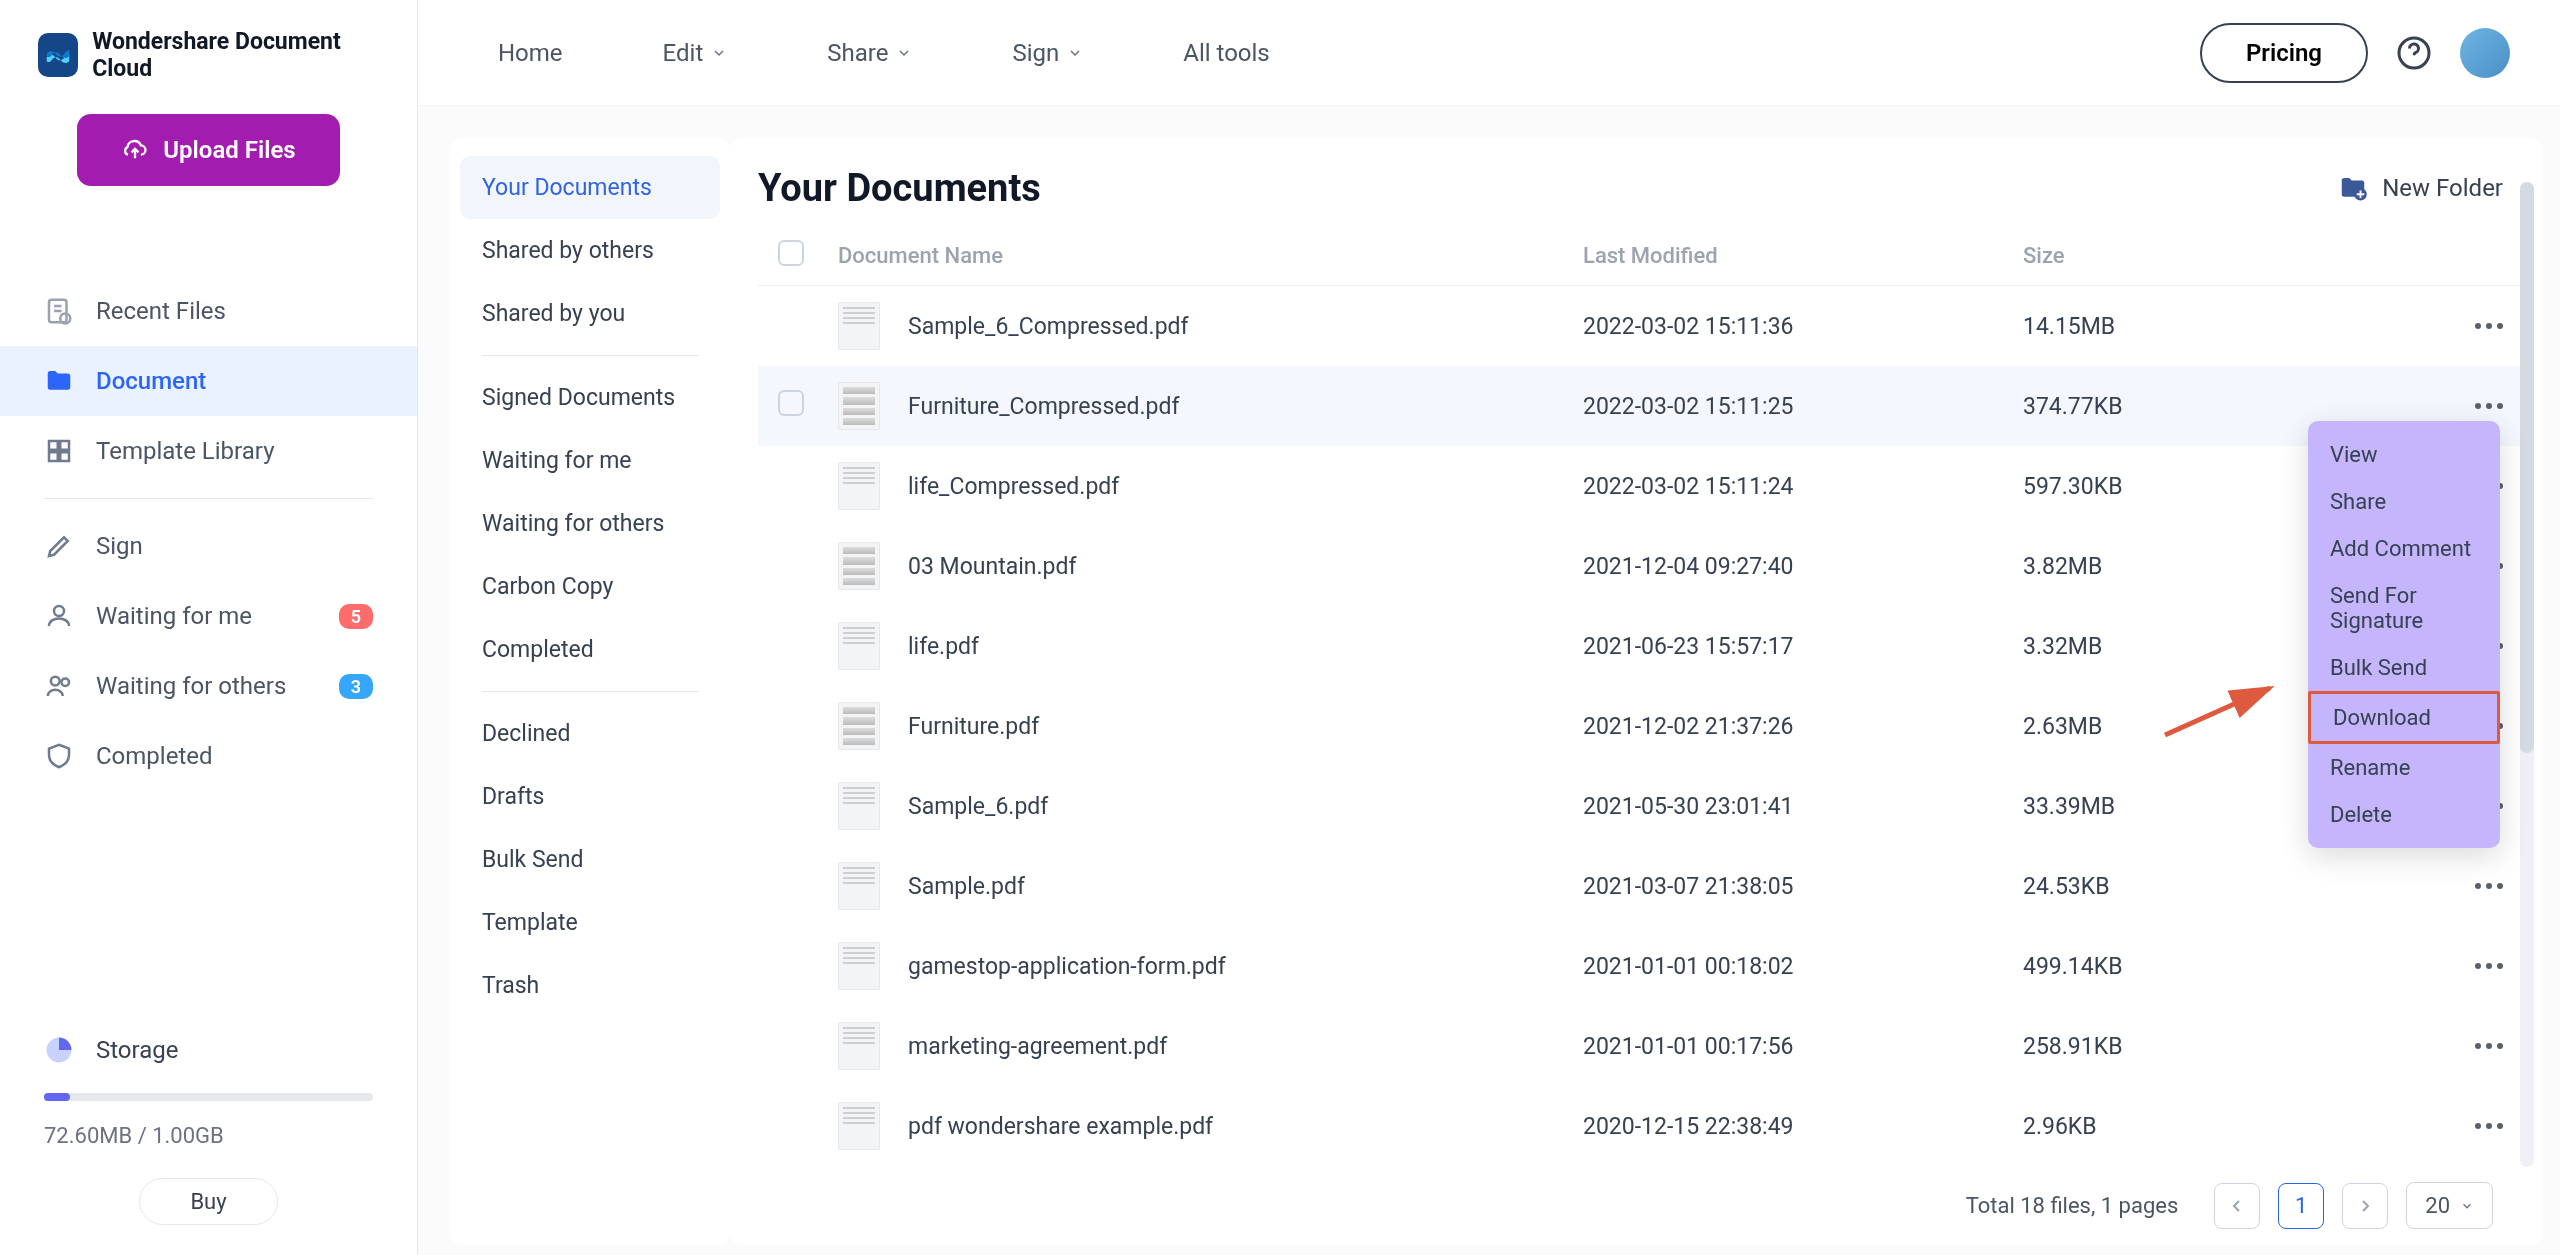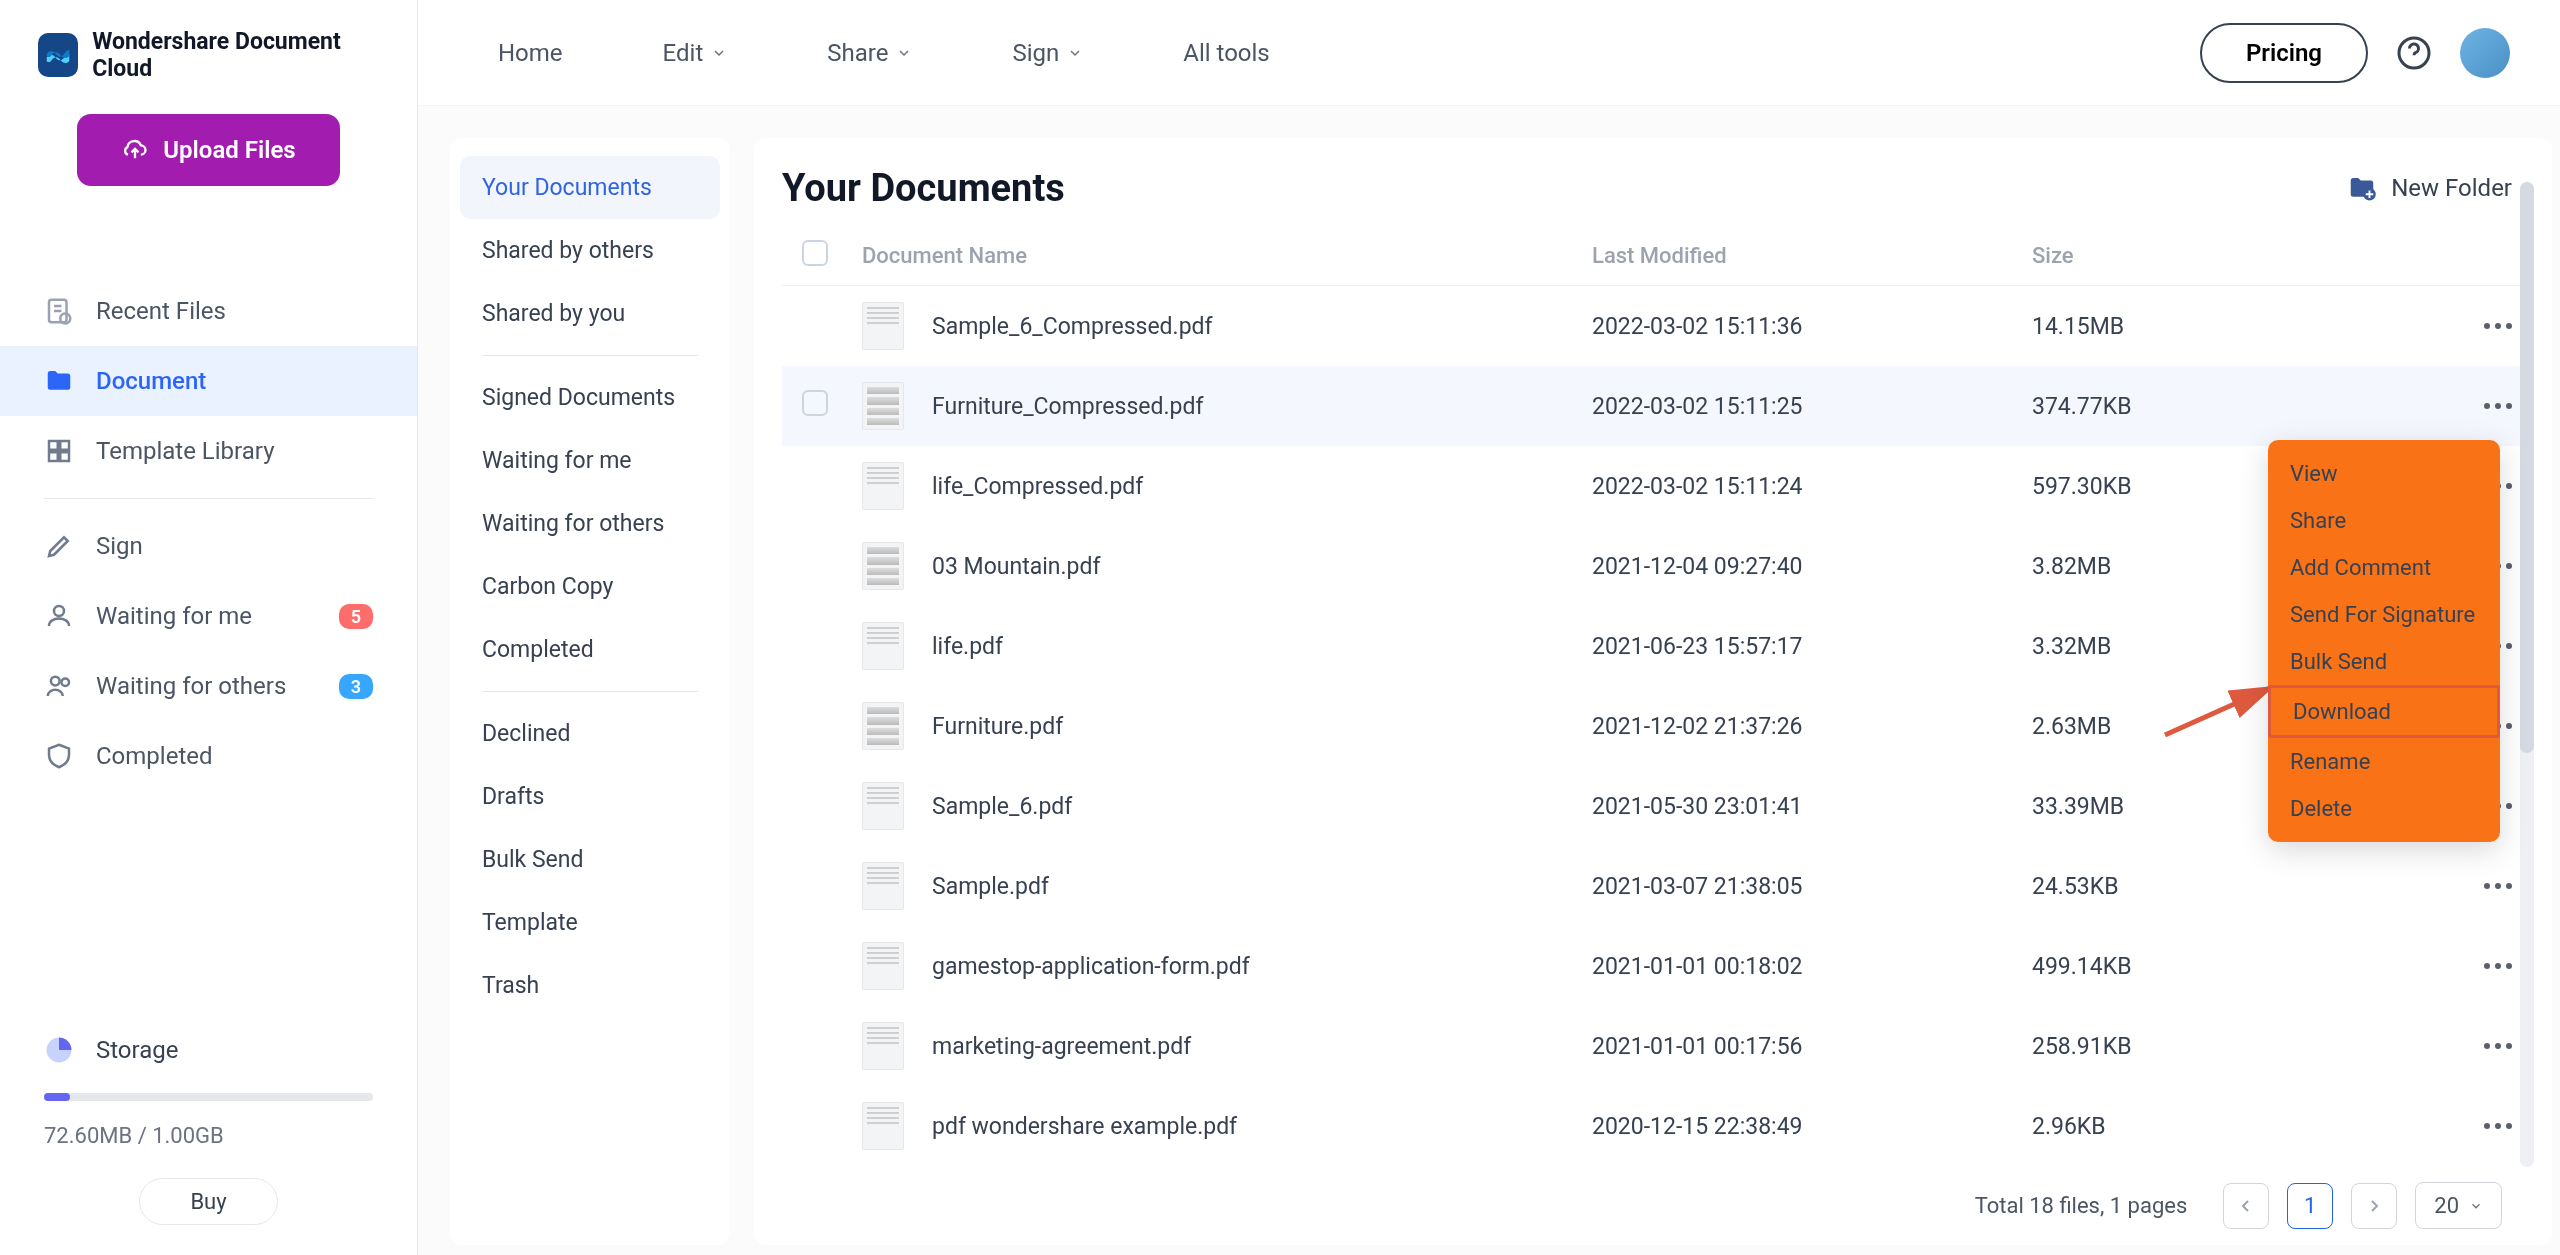--- a/index.html
+++ b/index.html
@@ -28,21 +28,21 @@
 .buy-btn { display: block; margin: 0 auto; background: #fff; border: 1px solid #e5e7eb; border-radius: 24px; padding: 10px 50px; font-size: 22px; color: #374151; cursor: pointer; }
 .main { flex: 1; display: flex; flex-direction: column; background: #fbfbfc; }
 .topbar { background: #fff; height: 106px; display: flex; align-items: center; padding: 0 50px 0 80px; border-bottom: 1px solid #f3f4f6; }
 .topnav { display: flex; gap: 100px; }
 .topnav-item { font-size: 24px; color: #4b5563; cursor: pointer; display: flex; align-items: center; gap: 8px; }
 .topnav-item svg { width: 16px; height: 16px; }
 .topbar-right { margin-left: auto; display: flex; align-items: center; gap: 28px; }
 .pricing-btn { border: 2px solid #374151; border-radius: 30px; padding: 14px 44px; font-size: 24px; font-weight: 600; background: #fff; cursor: pointer; }
 .help-icon { width: 36px; height: 36px; }
 .avatar { width: 50px; height: 50px; border-radius: 50%; background: linear-gradient(135deg, #6eb5e5, #4a8fc4); }
-.content { flex: 1; display: flex; padding: 32px 8px 10px 32px; gap: 24px; min-height: 0; }
+.content { flex: 1; display: flex; padding: 32px 17px 10px 32px; gap: 0; min-height: 0; }
 .subnav { width: 280px; background: #fff; border-radius: 12px; padding: 18px 10px; font-size: 23px; }
 .subnav-item { padding: 18px 22px; color: #374151; cursor: pointer; border-radius: 10px; }
 .subnav-item.active { background: #f2f5fb; color: #3164e0; }
 .subnav-divider { height: 1px; background: #e5e7eb; margin: 10px 22px; }
 .doc-panel { flex: 1; background: #fff; border-radius: 12px; padding: 28px 20px 16px 28px; display: flex; flex-direction: column; min-height: 0; }
 .doc-header { display: flex; align-items: center; justify-content: space-between; margin-bottom: 16px; padding-right: 20px; }
 .doc-title { font-size: 38px; font-weight: 700; color: #111827; }
 .new-folder { display: flex; align-items: center; gap: 14px; font-size: 24px; color: #374151; cursor: pointer; }
 .new-folder svg { width: 30px; height: 30px; }
 .table-wrap { flex: 1; display: flex; flex-direction: column; min-height: 0; }
@@ -55,21 +55,21 @@
 .checkbox { width: 26px; height: 26px; border: 2px solid #cbd5e1; border-radius: 6px; display: inline-block; }
 .tbody { flex: 1; overflow: hidden; }
 .trow { display: flex; align-items: center; padding: 16px 20px; font-size: 23px; color: #374151; position: relative; }
 .trow.hover { background: #f4f7fd; }
 .thumb { width: 42px; height: 48px; background: #f3f4f6; border: 1px solid #e5e7eb; border-radius: 2px; margin-right: 28px; display: flex; flex-direction: column; gap: 3px; padding: 4px; }
 .thumb span { height: 2px; background: #cfcfcf; }
 .thumb.img span { height: 26px; background: linear-gradient(#ddd,#bbb); }
 .doc-name { color: #374151; }
 .more-icon { display: flex; gap: 5px; cursor: pointer; justify-content: flex-end; }
 .more-icon i { width: 6px; height: 6px; background: #5a5f6c; border-radius: 50%; }
-.context-menu { position: absolute; top: 440px; right: 60px; width: 232px; background: #f97316; border-radius: 10px; box-shadow: 0 8px 30px rgba(0,0,0,0.15); padding: 10px 0; z-index: 10; }
+.context-menu { position: absolute; top: 421px; right: 60px; width: 192px; background: #c4b5fd; border-radius: 10px; box-shadow: 0 8px 30px rgba(0,0,0,0.15); padding: 10px 0; z-index: 10; }
 .context-item { padding: 11px 22px; font-size: 22px; color: #374151; cursor: pointer; }
 .highlight-box { border: 3px solid #de5a3e; border-radius: 2px; }
 .arrow-annot { position: absolute; top: 680px; right: 280px; width: 120px; height: 60px; pointer-events: none; z-index: 9; }
 .pager { display: flex; align-items: center; justify-content: flex-end; gap: 18px; padding: 18px 30px 0 0; font-size: 22px; color: #4b5563; }
 .pager-text { margin-right: 18px; }
 .pager-btn { width: 46px; height: 46px; border: 1px solid #d1d5db; border-radius: 8px; background: #fff; display: flex; align-items: center; justify-content: center; cursor: pointer; color: #6b7280; }
 .pager-btn.active { border-color: #2563eb; color: #2563eb; }
 .pager-select { border: 1px solid #d1d5db; border-radius: 8px; padding: 10px 18px; display: flex; align-items: center; gap: 10px; }
 .pager-select svg { width: 14px; height: 14px; }
 .scroll-track { position: absolute; right: 26px; top: 182px; bottom: 88px; width: 14px; background: #eef0f4; border-radius: 10px; }

